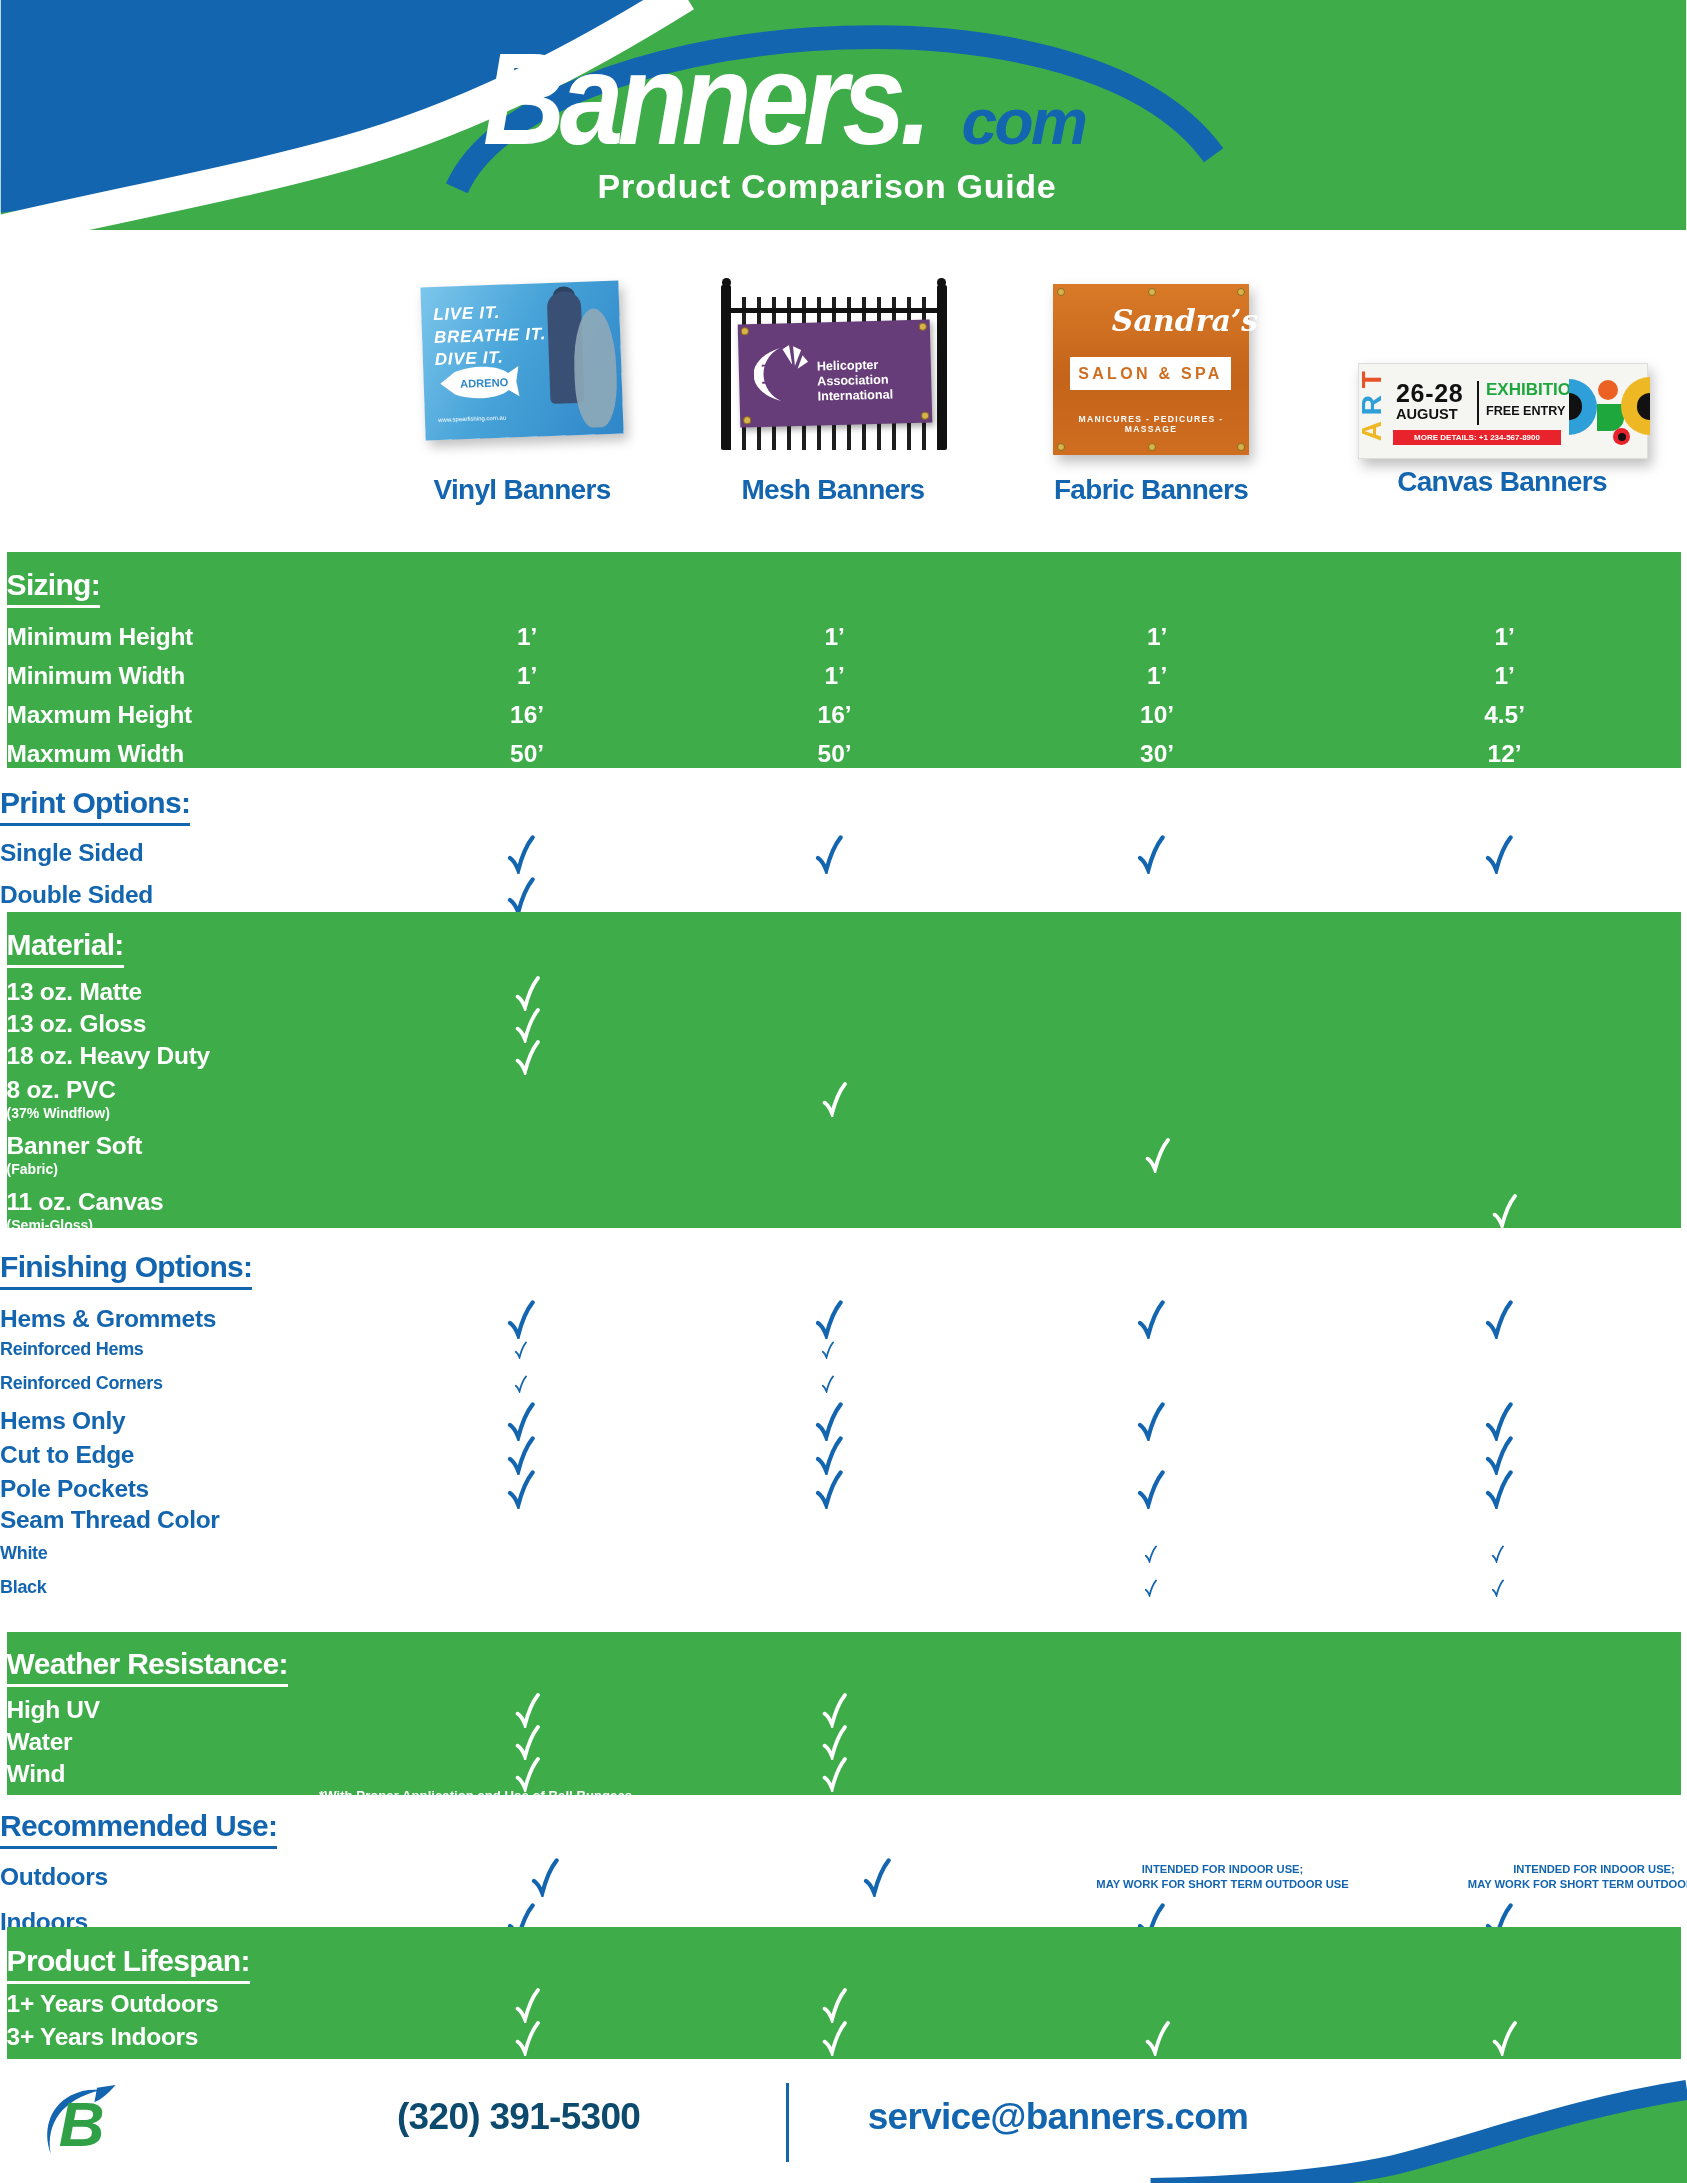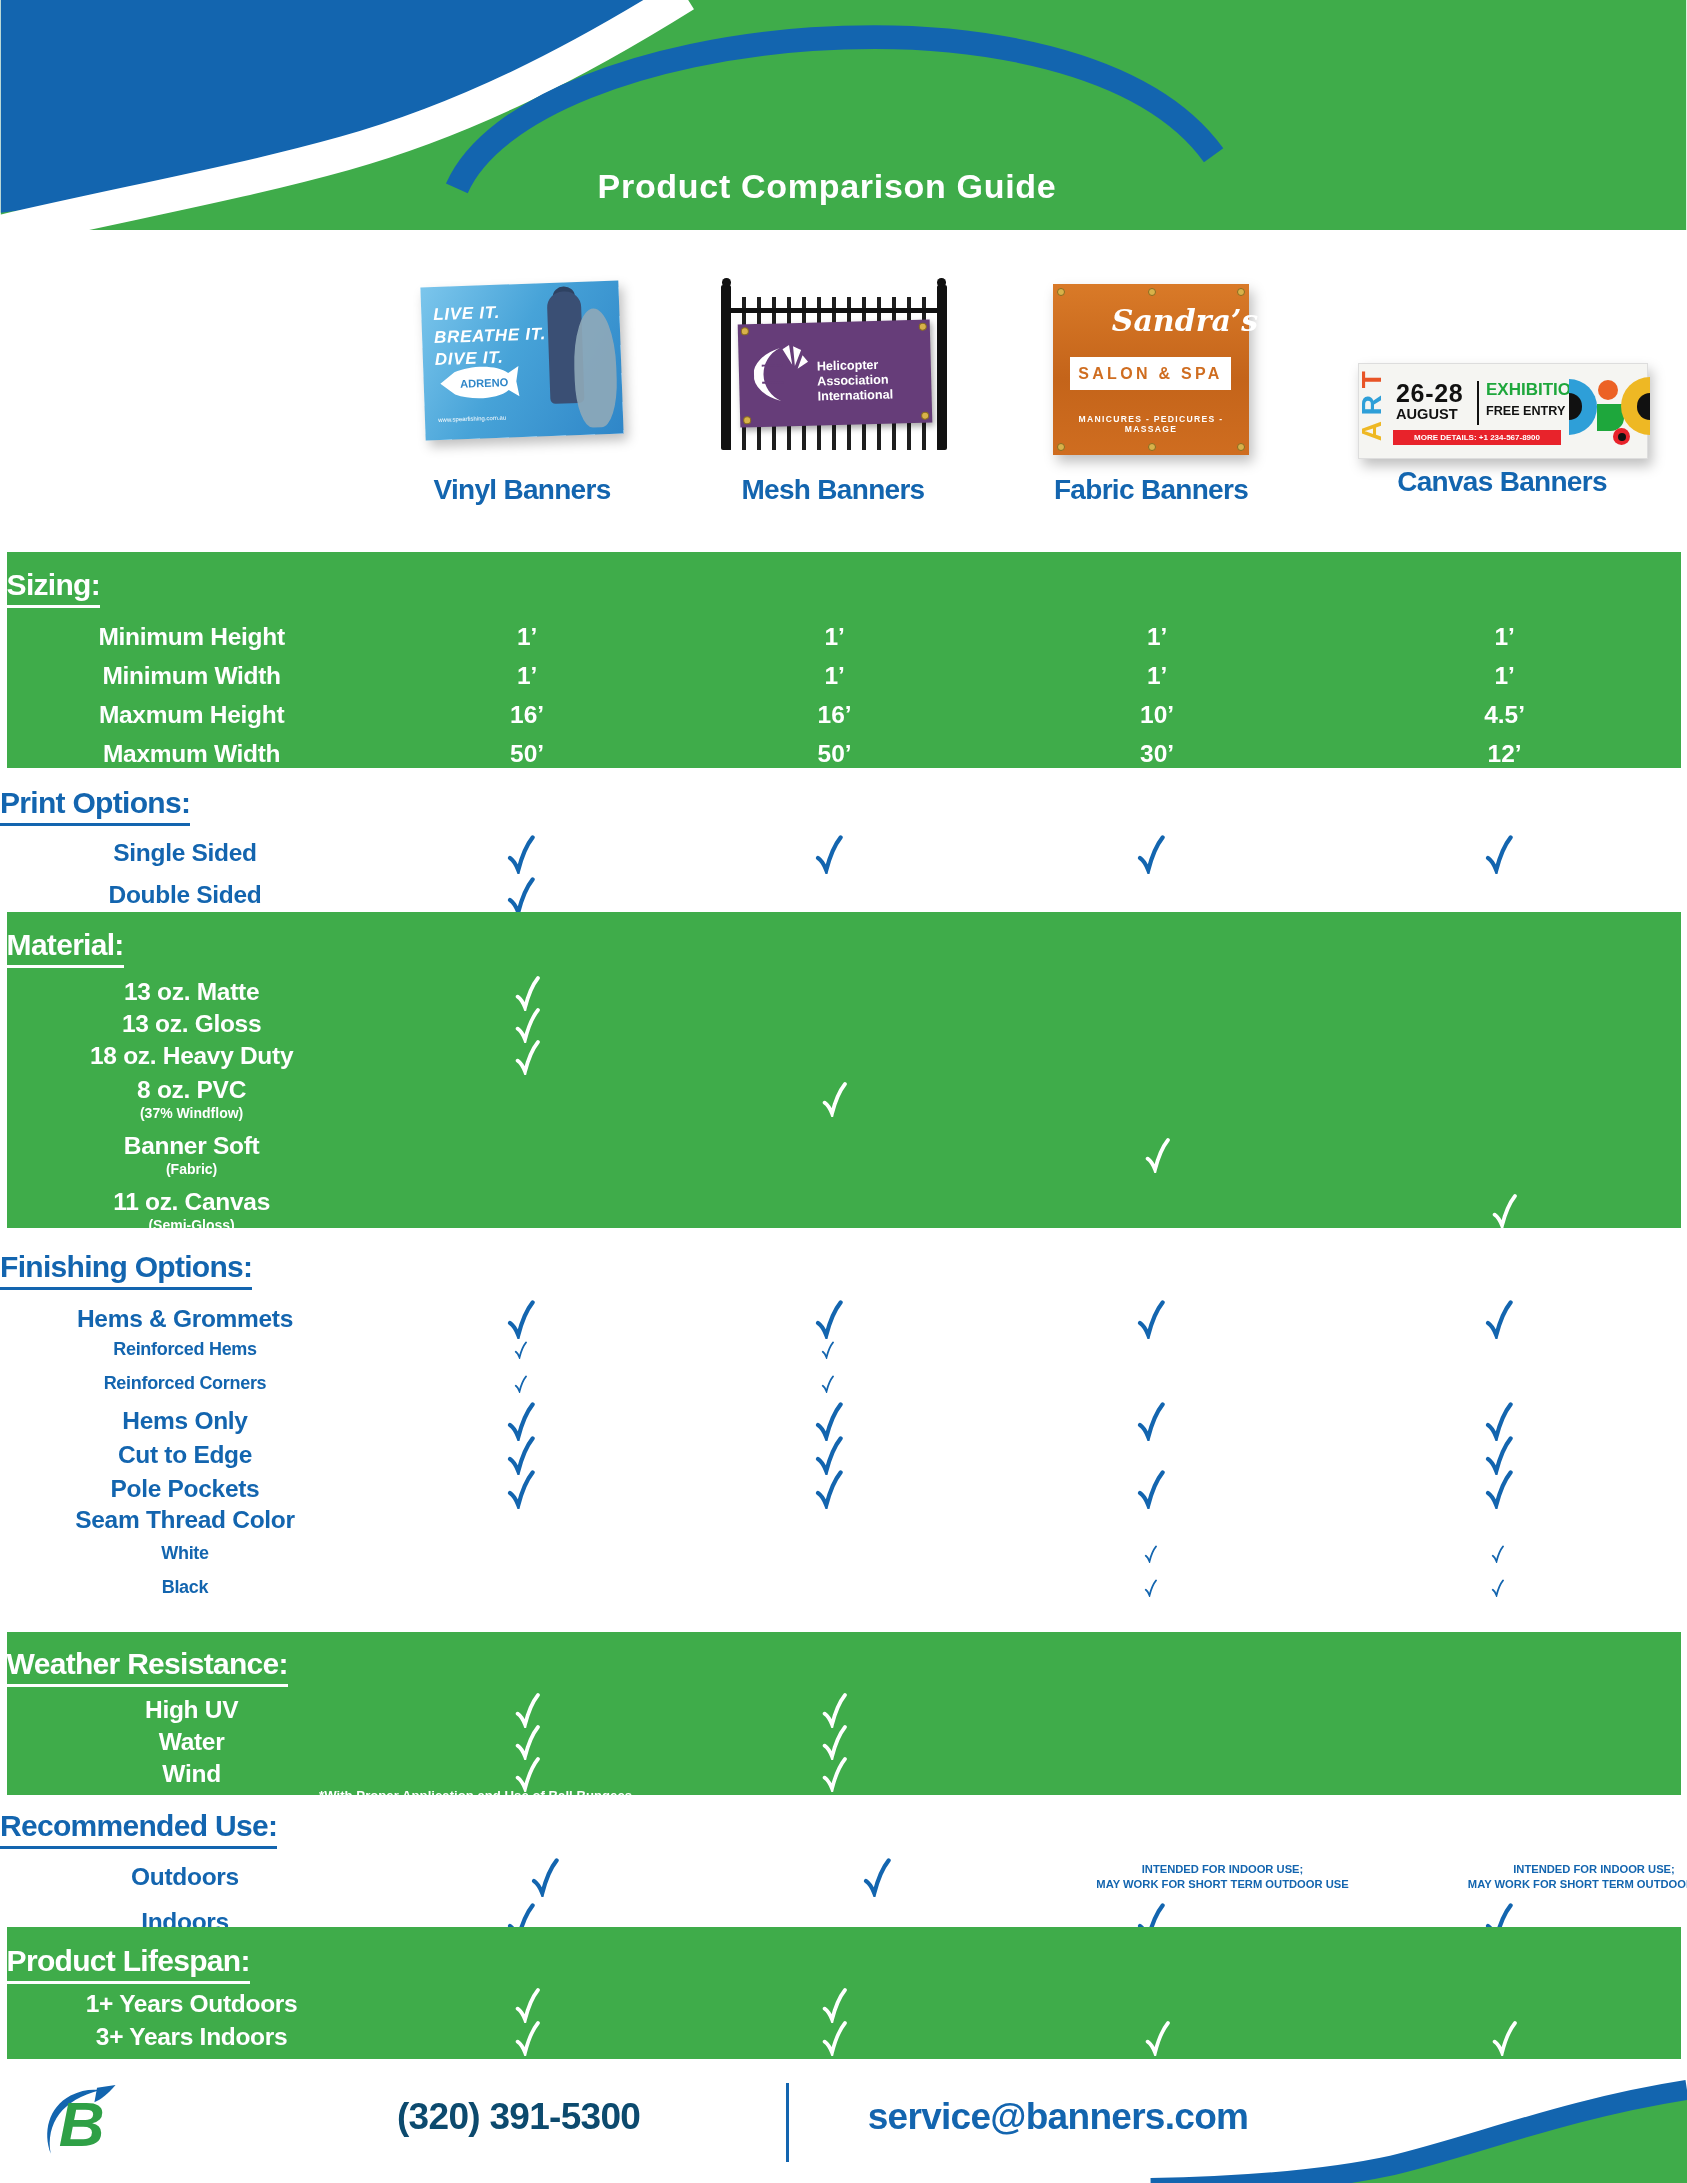--- a/index.html
+++ b/index.html
@@ -78,21 +78,21 @@
   .sh-c:after{content:"";position:absolute;right:0;top:16px;width:13.2px;height:26.5px;background:#111;border-radius:26.5px 0 0 26.5px;}
 
   
   .section{position:absolute;left:0;width:1687px;}
   .section.green{left:6.6px;width:1674px;background:#3FAC4A;}
   h2{margin:0;font-size:30px;font-weight:bold;width:368px;text-align:left;letter-spacing:-0.7px;}
   .green h2{color:#fff;} .white h2{color:#1365AF;}
   h2 .u{border-bottom:3.3px solid currentColor;padding-bottom:3.3px;display:inline-block;}
   .rows{display:block;}
   .row{display:grid;grid-template-columns:370px 301px 314px 331px 364px;align-items:center;}
-  .lab{grid-column:1;text-align:center;font-weight:bold;}
+  .lab{grid-column:1;text-align:left;font-weight:bold;}
   .green .lab{color:#fff;} .white .lab{color:#1365AF;}
   .lab-main{font-size:24.5px;letter-spacing:-0.3px;line-height:1.1;}
   .row.small .lab-main{font-size:18px;}
   .lab-sub{font-size:14px;margin-top:1.3px;}
   .cell{display:flex;align-items:center;justify-content:center;height:100%;}
   .cell.val{font-size:24.5px;font-weight:bold;color:#fff;}
   .ck{display:inline-block;color:#1365AF;}
   .green .ck{color:#fff;}
   .ck svg{display:block;height:100%;}
   .ck-lg{height:40px;width:29px;}
@@ -125,20 +125,21 @@
 
 <div class="page">
 
   <div class="hdr">
     <svg width="1687" height="230" viewBox="0 0 2550 348">
       <rect x="0" y="0" width="2550" height="348" fill="#3FAC4A"></rect>
       <path d="M0,0 L1020,0 C860,90 700,170 520,225 C360,270 180,300 0,322 Z" fill="#1365AF"></path>
       <path d="M1035,-8 C870,95 705,180 520,232 C355,278 175,310 -12,354" fill="none" stroke="#fff" stroke-width="52"></path>
       <path d="M690,285 C800,35 1630,-50 1835,235" fill="none" stroke="#1365AF" stroke-width="36"></path>
     </svg>
+    <div class="logo-line"><span class="logo-word">Banners.</span><span class="logo-com">com</span></div>
     <div class="hdr-sub">Product Comparison Guide</div>
   </div>
 
   <div class="fig fig-vinyl">
     <div class="diver-head"></div>
     <div class="diver"></div>
     <div class="bigfish"></div>
     <div class="vinyl-txt">
       <div>LIVE IT.</div>
       <div>BREATHE IT.</div>

